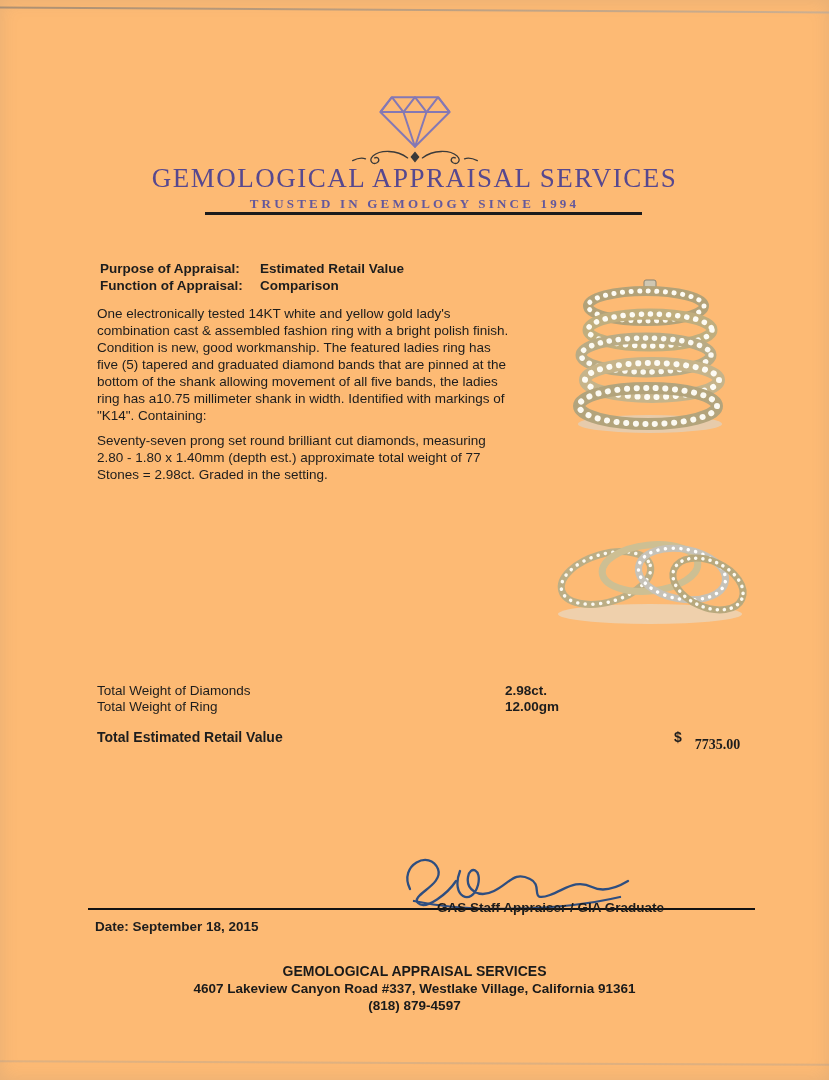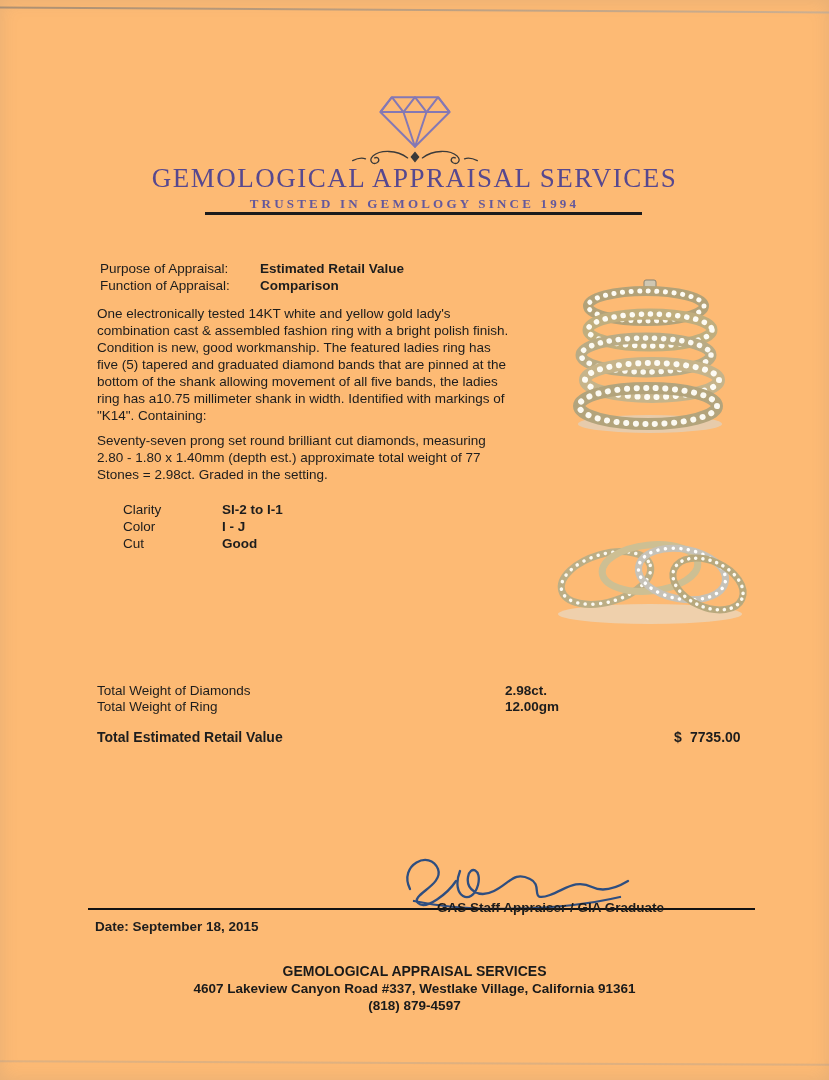--- a/index.html
+++ b/index.html
@@ -23,21 +23,21 @@
     font-family:"Liberation Serif", serif; font-size:27px; letter-spacing:1.5px;
     color:#57488f; font-weight:normal; }
   .tagline { position:absolute; top:196px; left:0; width:100%; text-align:center;
     font-family:"Liberation Serif", serif; font-size:13px; font-weight:bold;
     letter-spacing:3.2px; color:#63589c; }
   .header-rule { position:absolute; top:212px; left:205px; width:437px; height:3px; background:#1b1b1b; }
 
   
   .meta { position:absolute; top:261px; left:100px; font-size:13.5px; line-height:16.5px; }
   .meta-row { display:flex; }
-  .meta-label { width:160px; }
+  .meta-label { width:160px;font-weight:bold; }
   .meta-value { font-weight:bold; }
 
   .para { position:absolute; left:97px; width:414px; font-size:13.5px; line-height:17px; }
   .para-1 { top:305px; }
   .para-2 { top:432px; }
 
   .grading { position:absolute; top:501px; left:123px; font-size:13.5px; line-height:17px; }
   .grading-row { display:flex; }
   .grading-label { width:99px; }
   .grading-value { font-weight:bold; }
@@ -45,21 +45,21 @@
   
   .photo-stacked { position:absolute; top:276px; left:558px; width:182px; height:162px; }
   .photo-fanned  { position:absolute; top:514px; left:548px; width:204px; height:118px; }
 
   
   .totals { position:absolute; top:683px; left:97px; width:658px; font-size:13.5px; }
   .totals-row { position:relative; height:16px; }
   .totals-value { position:absolute; left:408px; top:0; font-weight:bold; }
   .retail-row { position:absolute; top:729px; left:97px; width:658px; font-size:14px; font-weight:bold; }
   .retail-currency { position:absolute; left:577px; top:0; }
-  .retail-value { position:absolute; left:593px; width:55px; top:0; text-align:left; }
+  .retail-value { position:absolute; left:593px; width:55px; top:8px; text-align:center;font-family:Liberation Serif, serif; }
 
   
   .signature-svg { position:absolute; top:843px; left:378px; width:265px; height:70px; }
   .sig-line { position:absolute; top:908px; left:88px; width:667px; height:2px; background:#121212; }
   .date-label { position:absolute; top:919px; left:95px; font-size:13.5px; font-weight:bold; }
   .appraiser-label { position:absolute; top:900px; left:437px; font-size:13.5px; font-weight:bold; }
 
   
   .footer { position:absolute; top:963px; left:0; width:100%; text-align:center;
     font-size:13.5px; font-weight:bold; line-height:17px; color:#1a1a1a; }
@@ -107,34 +107,20 @@
     </div>
     <div class="meta-row">
       <span class="meta-label">Function of Appraisal:</span>
       <span class="meta-value">Comparison</span>
     </div>
   </div>
 
   <div class="para para-1">One electronically tested 14KT white and yellow gold lady's combination cast &amp; assembled fashion ring with a bright polish finish. Condition is new, good workmanship. The featured ladies ring has five (5) tapered and graduated diamond bands that are pinned at the bottom of the shank allowing movement of all five bands, the ladies ring has a10.75 millimeter shank in width. Identified with markings of "K14".  Containing:</div>
   <div class="para para-2">Seventy-seven prong set round brilliant cut diamonds, measuring 2.80 - 1.80 x 1.40mm (depth est.) approximate total weight of 77 Stones = 2.98ct. Graded in the setting.</div>
 
-  <div class="grading">
-    <div class="grading-row">
-      <span class="grading-label">Clarity</span>
-      <span class="grading-value">SI-2 to I-1</span>
-    </div>
-    <div class="grading-row">
-      <span class="grading-label">Color</span>
-      <span class="grading-value">I - J</span>
-    </div>
-    <div class="grading-row">
-      <span class="grading-label">Cut</span>
-      <span class="grading-value">Good</span>
-    </div>
-  </div>
 
   <div class="photo-stacked">
     <svg viewBox="0 0 182 162" width="182" height="162">
       <ellipse cx="92" cy="148" rx="72" ry="9" fill="#d9d7d0" opacity="0.6"></ellipse>
       <rect x="86" y="4" width="12" height="12" rx="2" fill="#cfc7b2" stroke="#8a8370" stroke-width="1"></rect>
       <g fill="none">
         <ellipse cx="88" cy="30" rx="58" ry="15" stroke="#b3a278" stroke-width="10"></ellipse>
         <ellipse cx="88" cy="30" rx="58" ry="15" stroke="#fdfbf3" stroke-width="5" stroke-dasharray="0.1 8.5" stroke-linecap="round"></ellipse>
         <ellipse cx="92" cy="54" rx="62" ry="16" stroke="#c0ae7e" stroke-width="11"></ellipse>
         <ellipse cx="92" cy="54" rx="62" ry="16" stroke="#fdfbf3" stroke-width="5.5" stroke-dasharray="0.1 9" stroke-linecap="round"></ellipse>

